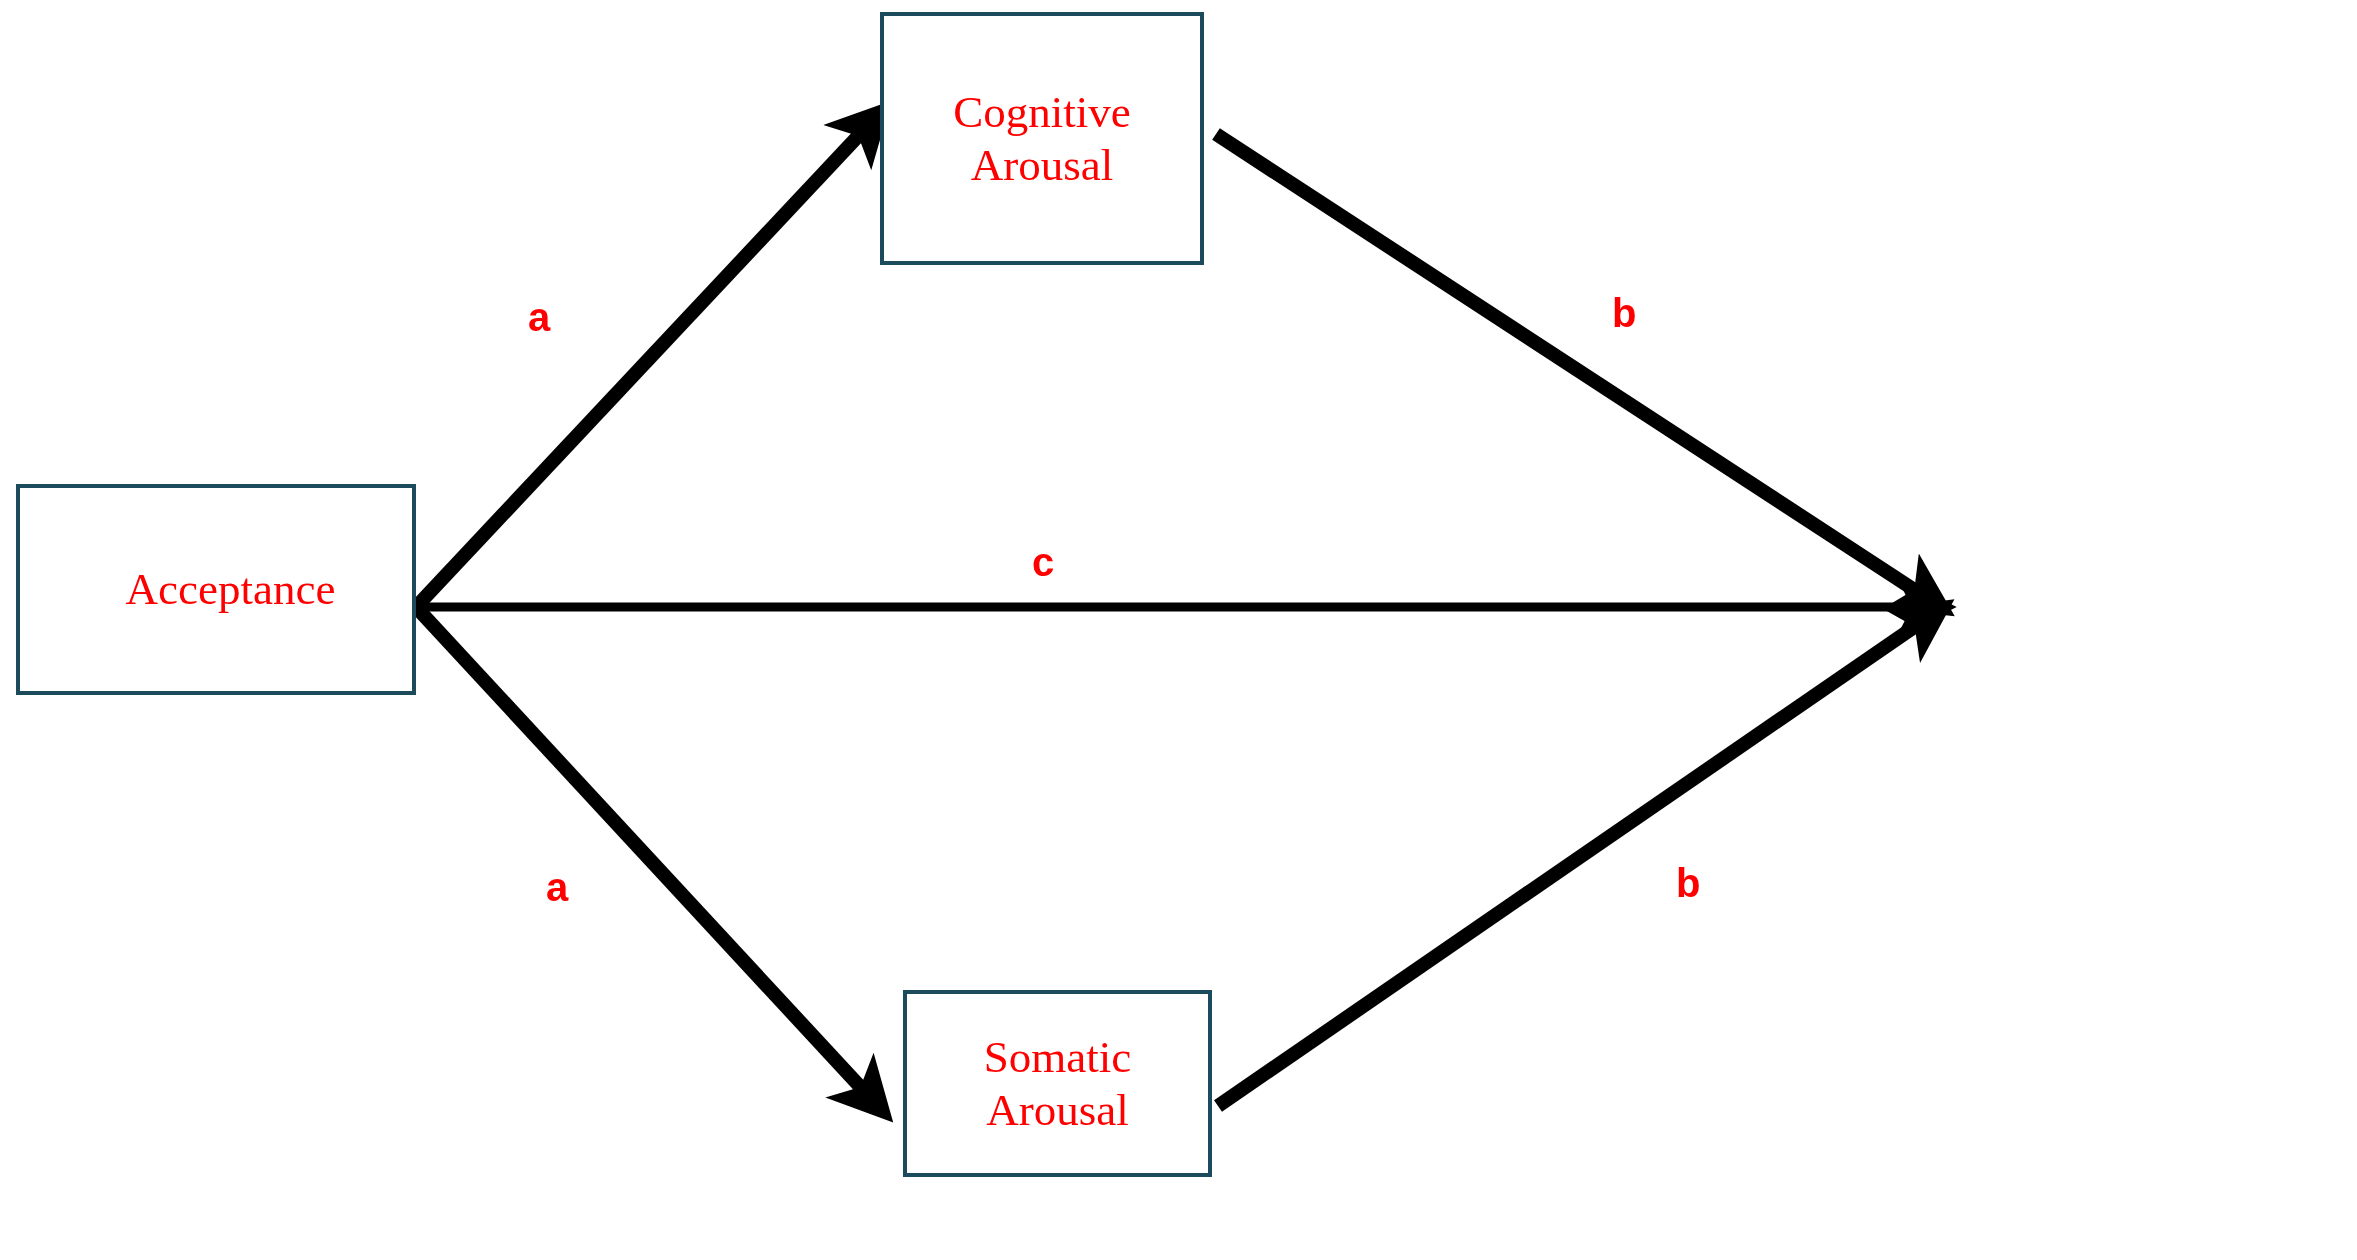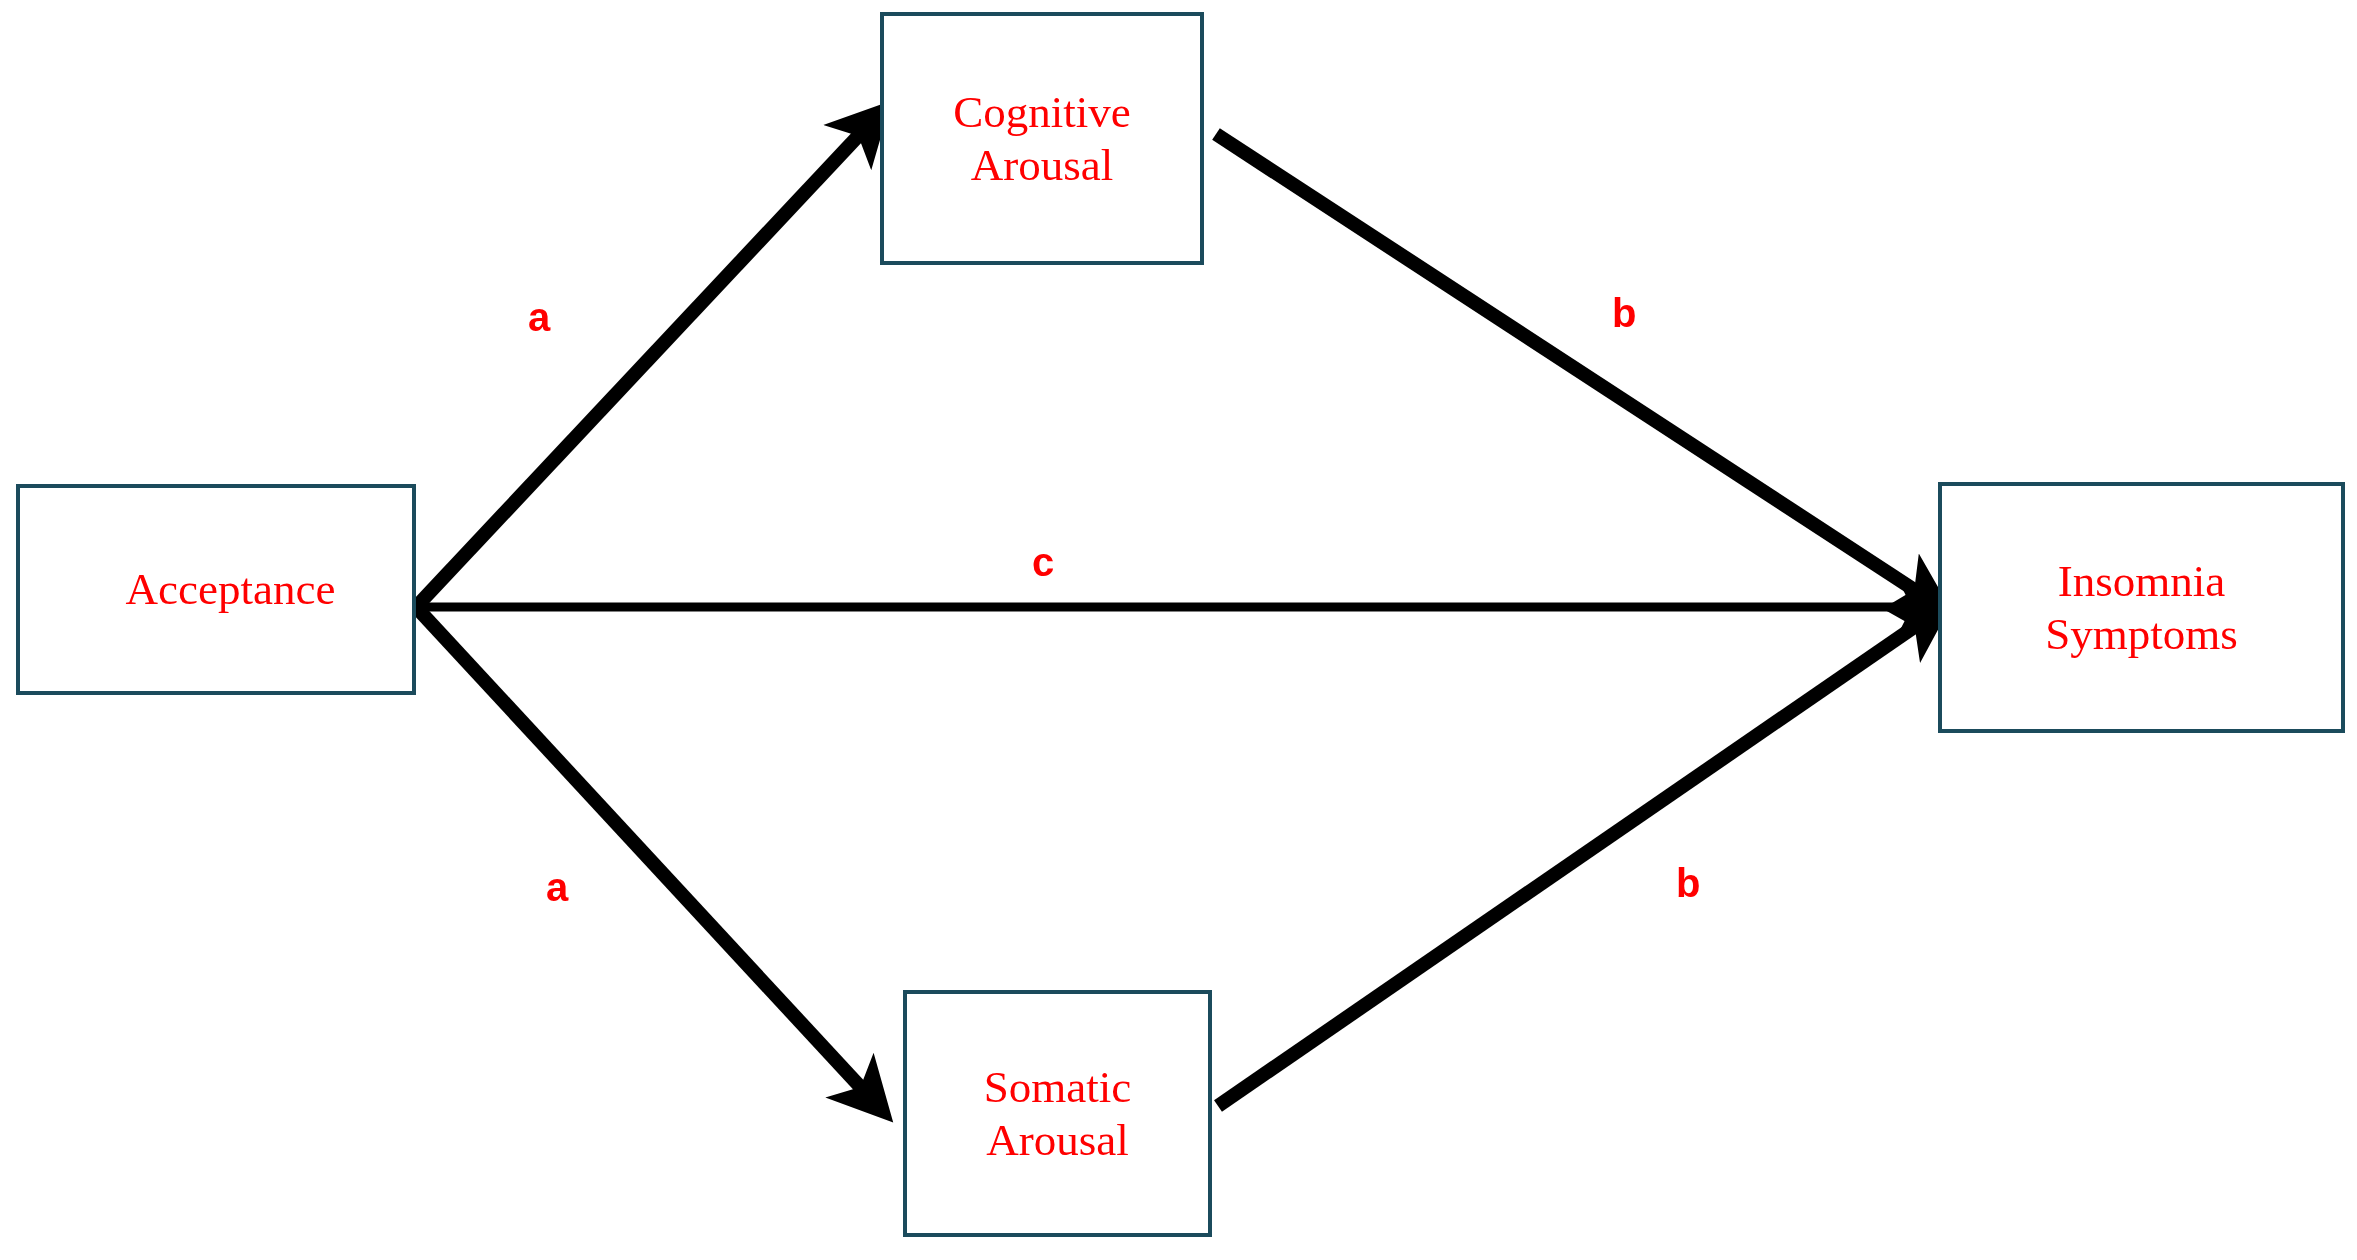--- a/index.html
+++ b/index.html
@@ -75,29 +75,25 @@
 
   <div class="node-box" style="left: 16px; top: 484px; width: 400px; height: 211px; border-color: rgb(27, 75, 92); padding-left: 29px;">
     <span class="node-label" style="color: rgb(255, 0, 0);">Acceptance</span>
   </div>
 
   <div class="node-box" style="left: 880px; top: 12px; width: 324px; height: 253px; border-color: rgb(27, 75, 92);">
     <span class="node-label" style="color: rgb(255, 0, 0);">Cognitive
 Arousal</span>
   </div>
 
-  <div class="node-box" style="left: 903px; top: 990px; width: 309px; height: 247px; border-color: rgb(27, 75, 92); align-items: center;">
+  <div class="node-box" style="left: 903px; top: 990px; width: 309px; height: 187px; border-color: rgb(27, 75, 92); align-items: center;">
     <span class="node-label" style="color: rgb(255, 0, 0);">Somatic
 Arousal</span>
   </div>
 
-  <div class="node-box" style="left: 1938px; top: 482px; width: 407px; height: 251px; border-color: rgb(27, 75, 92);">
-    <span class="node-label" style="color: rgb(255, 0, 0);">Insomnia
-Symptoms</span>
-  </div>
 
   <div id="path-labels">
       <span class="path-label" style="left: 528px; top: 297px; color: rgb(255, 0, 0);">a</span>
       <span class="path-label" style="left: 546px; top: 867px; color: rgb(255, 0, 0);">a</span>
       <span class="path-label" style="left: 1032px; top: 542px; color: rgb(255, 0, 0);">c</span>
       <span class="path-label" style="left: 1612px; top: 293px; color: rgb(255, 0, 0);">b</span>
       <span class="path-label" style="left: 1676px; top: 863px; color: rgb(255, 0, 0);">b</span>
     </div>
 
 </div>

